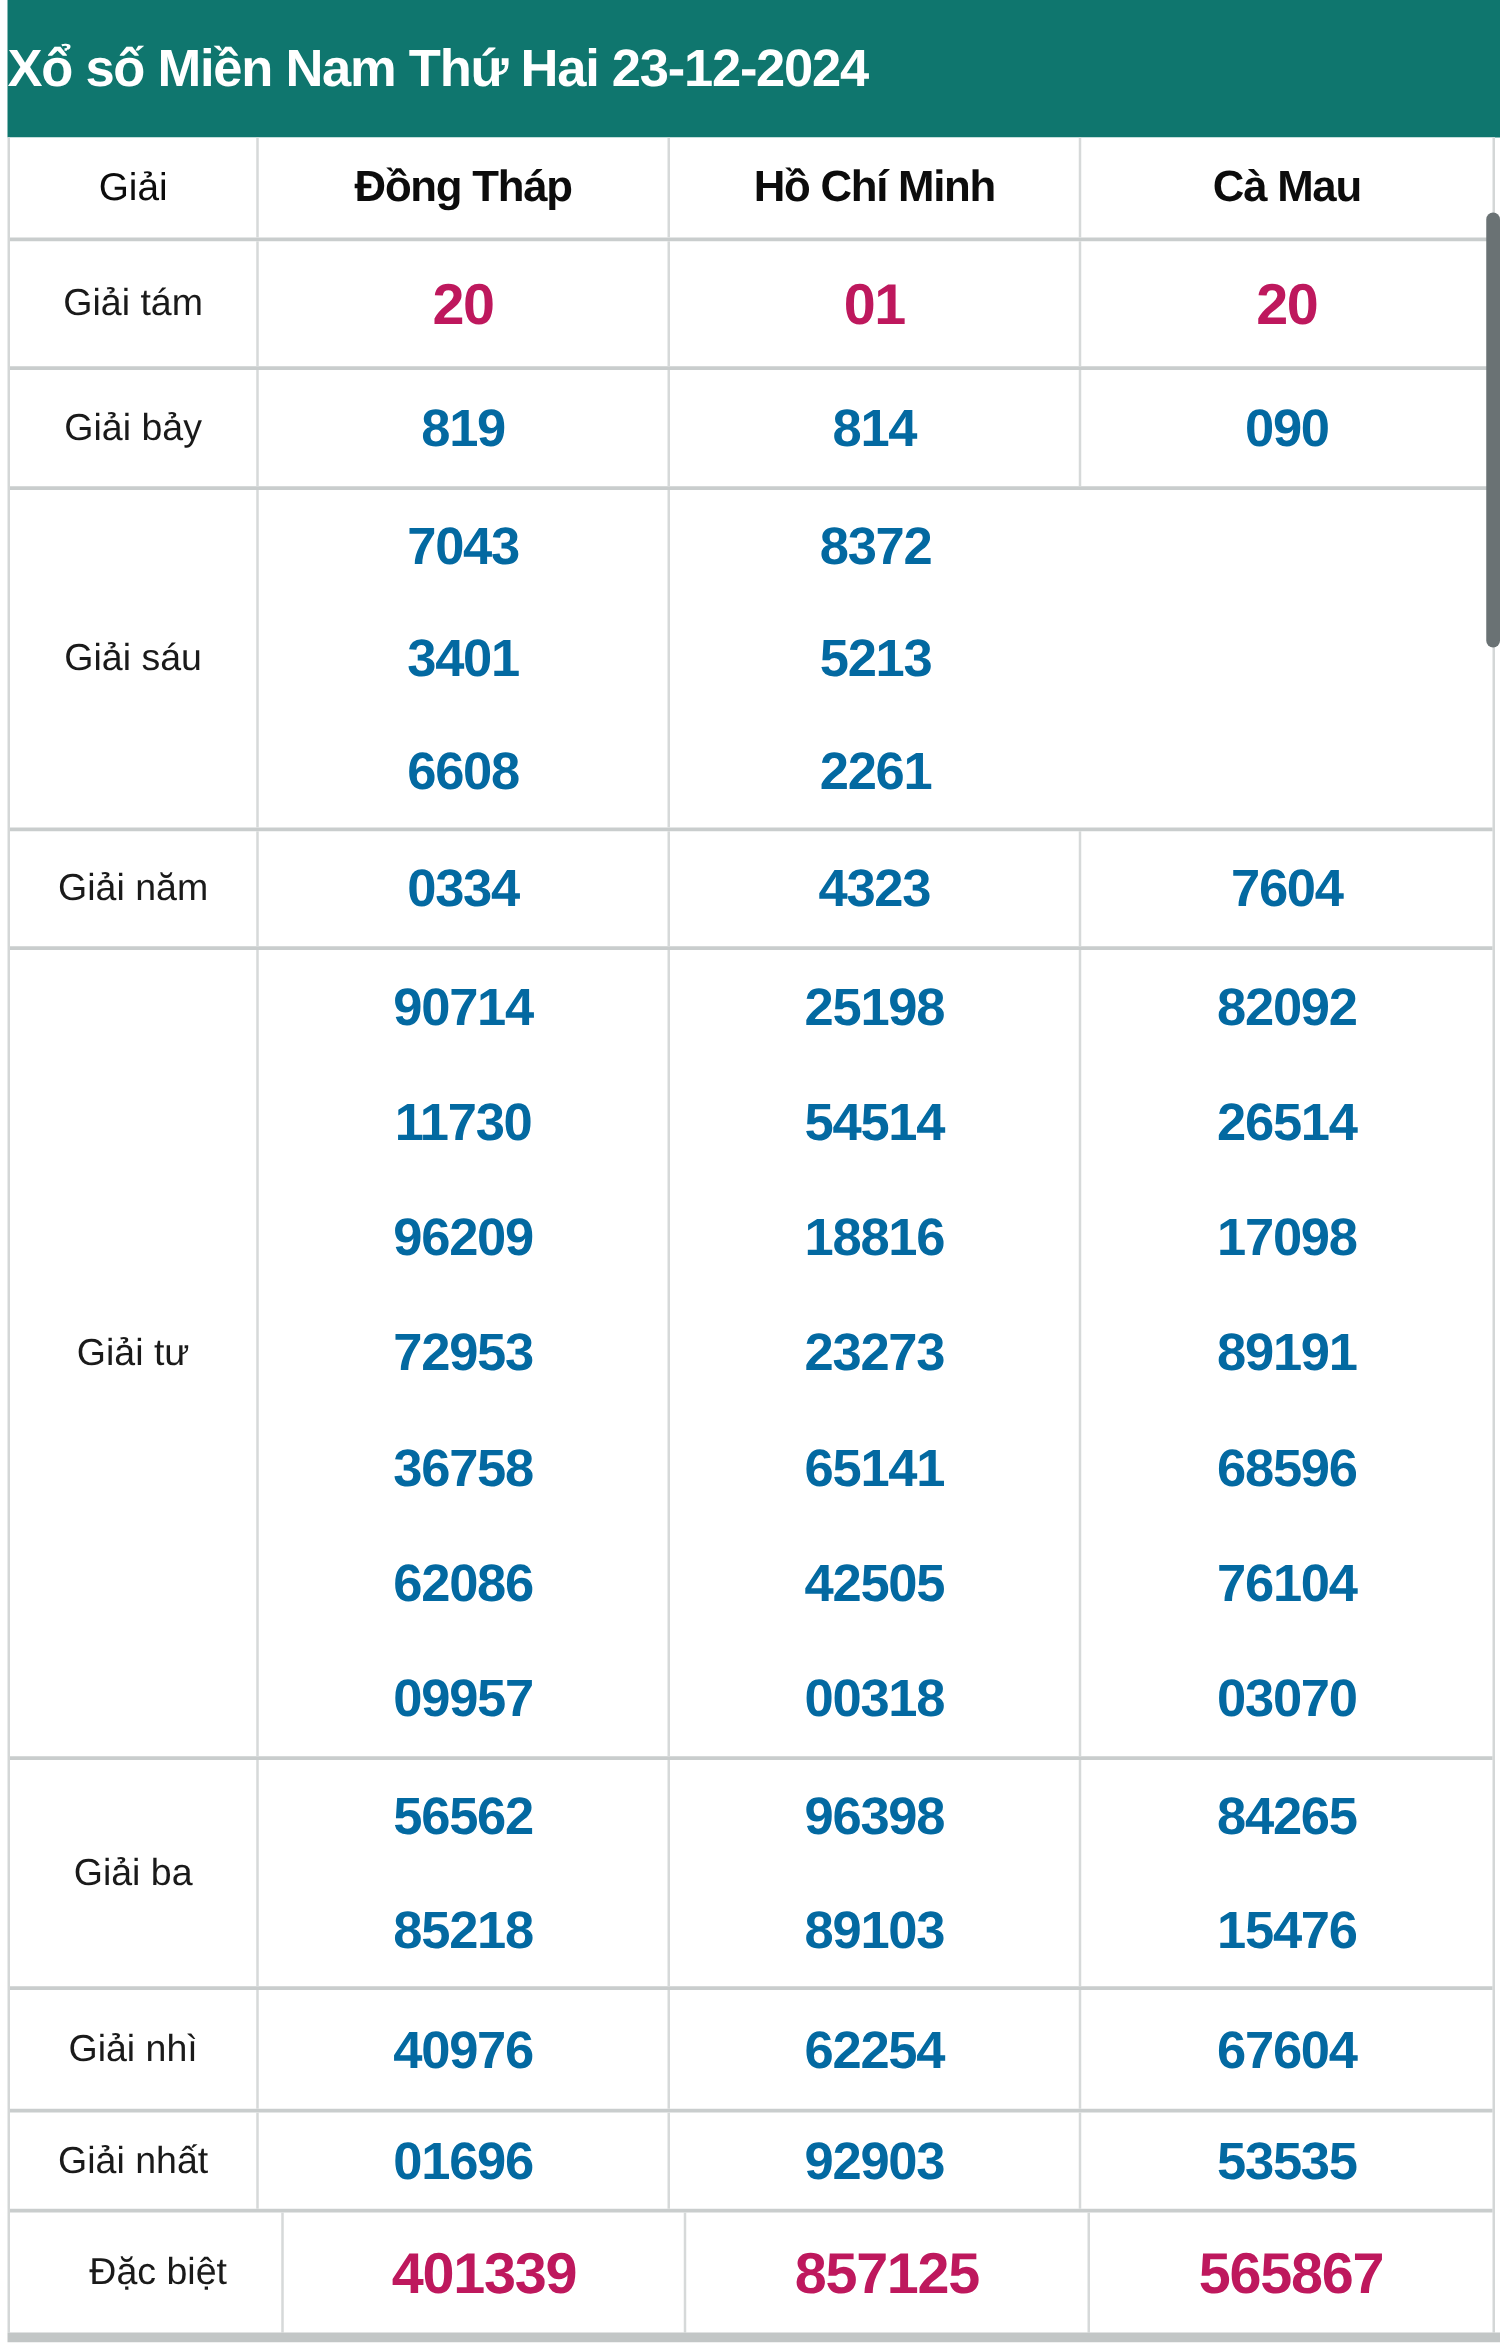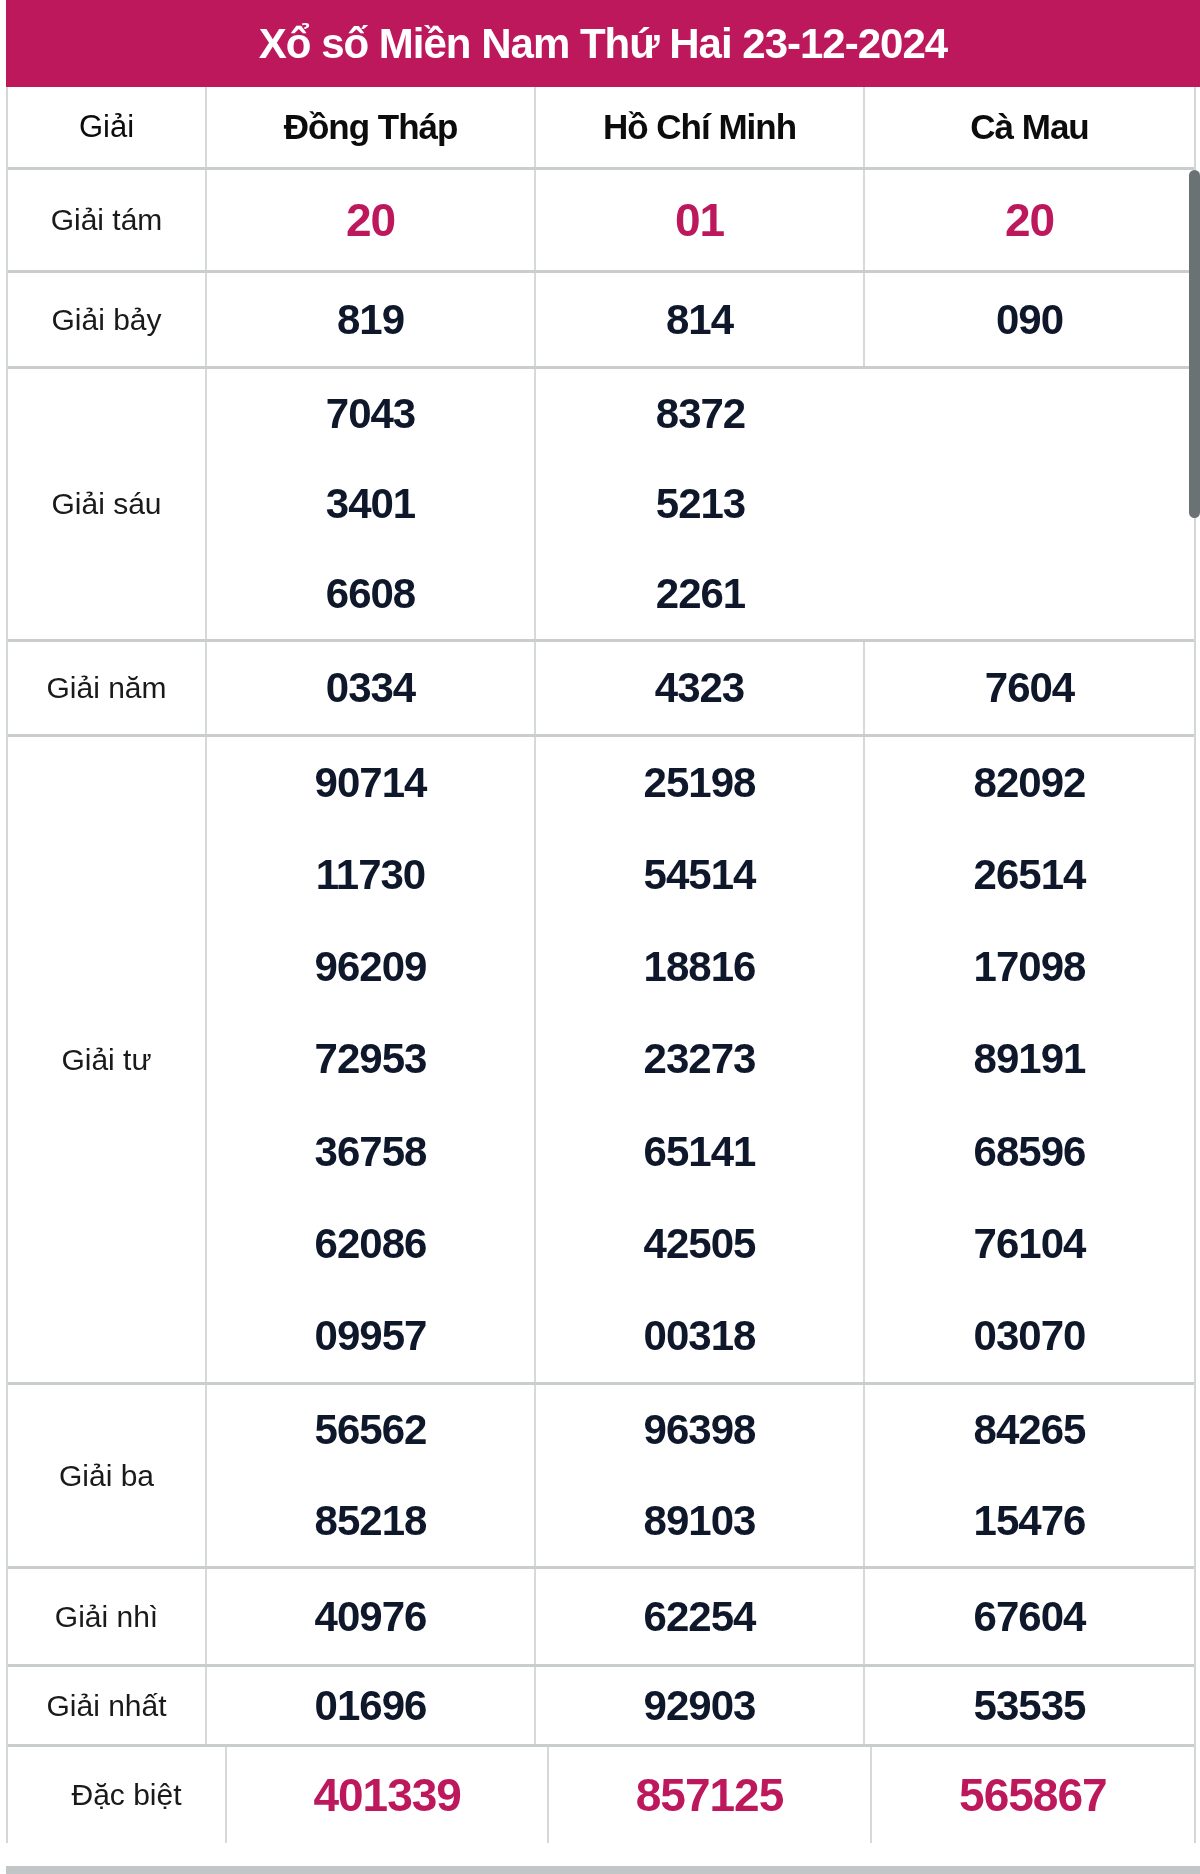--- a/index.html
+++ b/index.html
@@ -1,22 +1,22 @@
 <!DOCTYPE html>
 <html><head>
 <meta charset="utf-8">
 <style>
   html,body{margin:0;padding:0;}
   body{
     width:1200px;height:1874px;background:#ffffff;position:relative;overflow:hidden;
     font-family:"Liberation Sans", sans-serif;
   }
   .titlebar{
-    margin-left:6px;height:87px;background:#be185d;
-    display:flex;align-items:center;justify-content:center;
+    margin-left:6px;height:110px;background:#0f766e;
+    display:flex;align-items:center;
   }
   .titlebar .t{color:#ffffff;font-weight:bold;font-size:42px;letter-spacing:-1px;}
   .tbl{
     margin-left:6px;margin-right:4px;
     border-left:2px solid #d4d7d7;border-right:2px solid #d4d7d7;
     background:#ffffff;
   }
   .row{
     display:grid;grid-template-columns:199px 1fr 1fr 1fr;
     border-bottom:3px solid #c9cdcd;box-sizing:border-box;
@@ -24,21 +24,21 @@
   .row.last{border-bottom:none;padding-left:20px;}
   .cell{
     border-right:2px solid #d6d9d9;box-sizing:border-box;
     display:flex;align-items:center;justify-content:center;
   }
   .cell:last-child{border-right:none;border-radius:27px;}
   .vals{flex-direction:column;justify-content:space-around;}
   .label{font-size:30px;color:#1a1a1a;text-align:left;}
   .chead{font-weight:bold;font-size:35px;color:#0c0c0c;letter-spacing:-1px;}
   .chead.plain{font-weight:normal;font-size:31px;letter-spacing:0;}
-  .num{font-weight:bold;font-size:42px;color:#0f172a;letter-spacing:-1px;line-height:1;}
+  .num{font-weight:bold;font-size:42px;color:#0369a1;letter-spacing:-1px;line-height:1;}
   .num.red{color:#be185d;font-size:46px;}
   .thumb{
     position:absolute;right:0;top:170px;width:11px;height:348px;
     background:#6a7274;border-radius:6px;
   }
   .bstrip{
     position:absolute;left:6px;right:0;bottom:0;height:8px;background:#c2c6c6;
   }
 </style>
 </head>

